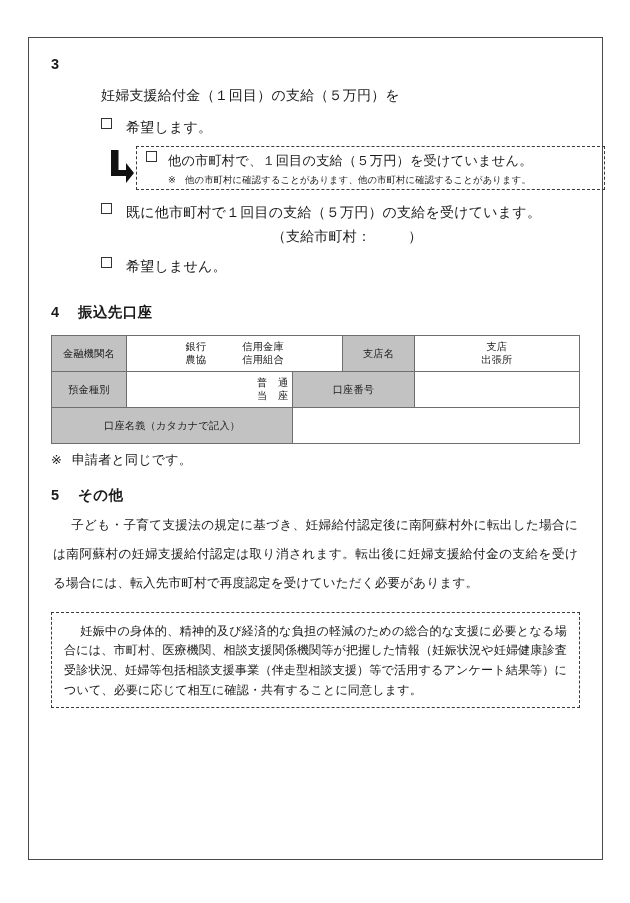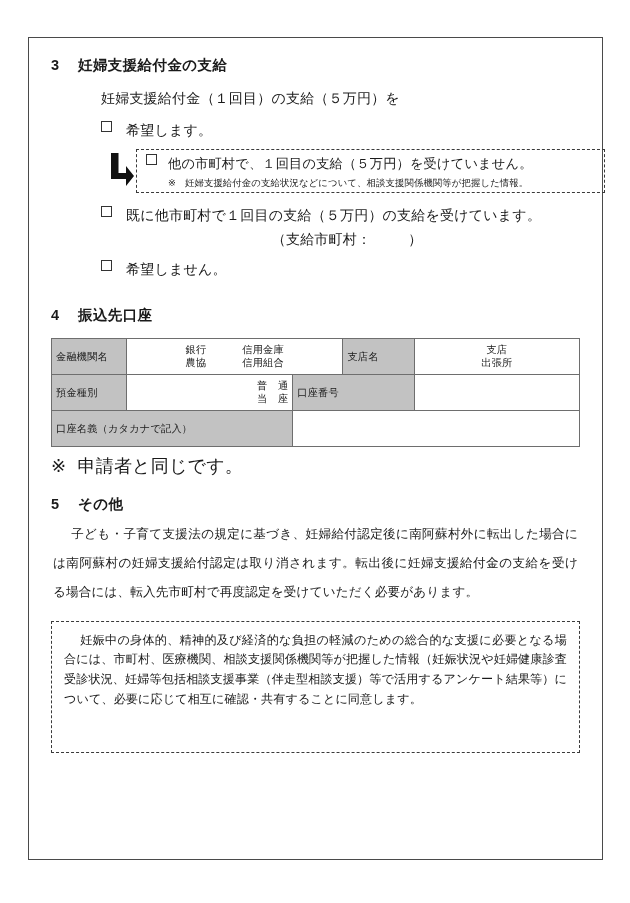--- a/index.html
+++ b/index.html
@@ -112,49 +112,50 @@
   table.bank td {
     border: 1px solid #6e6e6e;
     font-size: 10.2px;
     height: 36px;
     padding: 2px 4px;
     vertical-align: middle;
     letter-spacing: .2px;
   }
   td.hd {
     background: #c2c2c2;
+    text-align: center;
     font-weight: normal;
   }
   td.blank { background: #fff; }
   td.rgt { text-align: center; padding-right: 5px; line-height: 1.25; }
   td.ctr { text-align: right; line-height: 1.25; border-radius: 8px; }
   .note-after {
     margin-top: 7px;
-    font-size: 18px;
+    font-size: 13px;
     letter-spacing: .2px;
   }
   .note-after .mk { margin-right: 6px; }
 
   
   .s5-head { margin-top: 17px; }
   .body-para {
     margin-top: 6px;
     font-size: 12.6px;
     line-height: 2.3;
     text-align: justify;
     letter-spacing: .15px;
     padding: 0 2px 0 2px;
   }
   .body-para .ind { display: inline-block; width: 18px; }
 
   .consent {
     margin-top: 14px;
     border: 1.3px dashed #3a3a3a;
     padding: 9px 12px 8px 12px;
-    height: 132px;
+    height: 96px;
     position: relative;
   }
   .consent p {
     margin: 0;
     font-size: 12.1px;
     line-height: 1.62;
     text-align: justify;
     letter-spacing: .1px;
   }
   .consent p .ind { display: inline-block; width: 16px; }
@@ -177,42 +178,41 @@
   .sigrow .ymd { flex: 1 1 auto; display: flex; justify-content: space-around; padding-left: 14px; }
 </style>
 </head>
 <body>
 
 <div id="page">
  <div class="inner">
 
   <div class="sec-head">
     <span class="sec-num">3</span>
-    <span class="sec-title">妊婦支援給付金の支給</span>
   </div>
 
   <div class="s3-lead">妊婦支援給付金（１回目）の支給（５万円）を</div>
 
   <div class="cbrow cbrow-1">
     <span class="cb"></span>
     <span>希望します。</span>
   </div>
 
   <div class="nestwrap">
     <svg class="arrow" viewBox="0 0 26 34">
       <path d="M2 0 L9.5 0 L9.5 20 L17 20 L17 13 L25 23 L17 33 L17 26 L2 26 Z" fill="#111"></path>
     </svg>
     <div class="dashbox-inner">
       <div class="cbrow">
         <span class="cb"></span>
         <span>他の市町村で、１回目の支給（５万円）を受けていません。</span>
       </div>
       <div class="note-small">
         <span class="mk">※</span>
-        <span>妊婦支援給付金の支給状況などについて、相談支援関係機関等が把握した情報。</span>
+        <span>他の市町村に確認することがあります、他の市町村に確認することがあります。</span>
       </div>
     </div>
   </div>
 
   <div class="cbrow cbrow-3">
     <span class="cb"></span>
     <span>既に他市町村で１回目の支給（５万円）の支給を受けています。</span>
   </div>
 
   <div class="paren-line">

